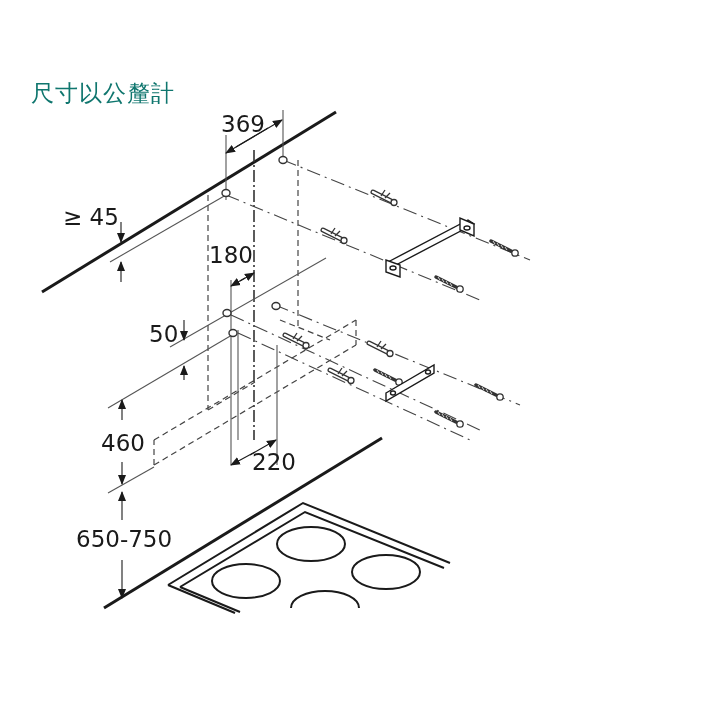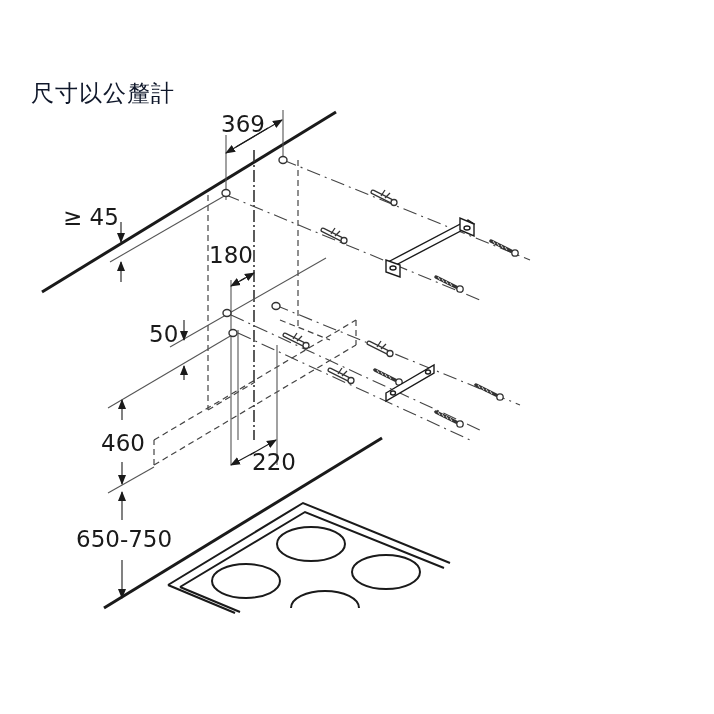--- a/index.html
+++ b/index.html
@@ -1,17 +1,17 @@
 <!DOCTYPE html>
 <html><head>
 <meta charset="utf-8">
 <style>
   html, body { margin:0; padding:0; background:#ffffff; }
   body { width:714px; height:714px; position:relative; overflow:hidden; font-family:"DejaVu Sans", sans-serif; }
-  .title { position:absolute; left:31px; top:78px; font-size:23px; color:#0f172a; letter-spacing:1px; }
+  .title { position:absolute; left:31px; top:78px; font-size:23px; color:#0f766e; letter-spacing:1px; }
   svg { position:absolute; left:0; top:0; }
   .dim { font-family:"DejaVu Sans", sans-serif; font-size:23px; fill:#1a1a1a; }
 </style>
 </head>
 <body>
 
 <div class="title">尺寸以公釐計</div>
 
 <svg width="714" height="714" viewBox="0 0 714 714">
   <defs>

